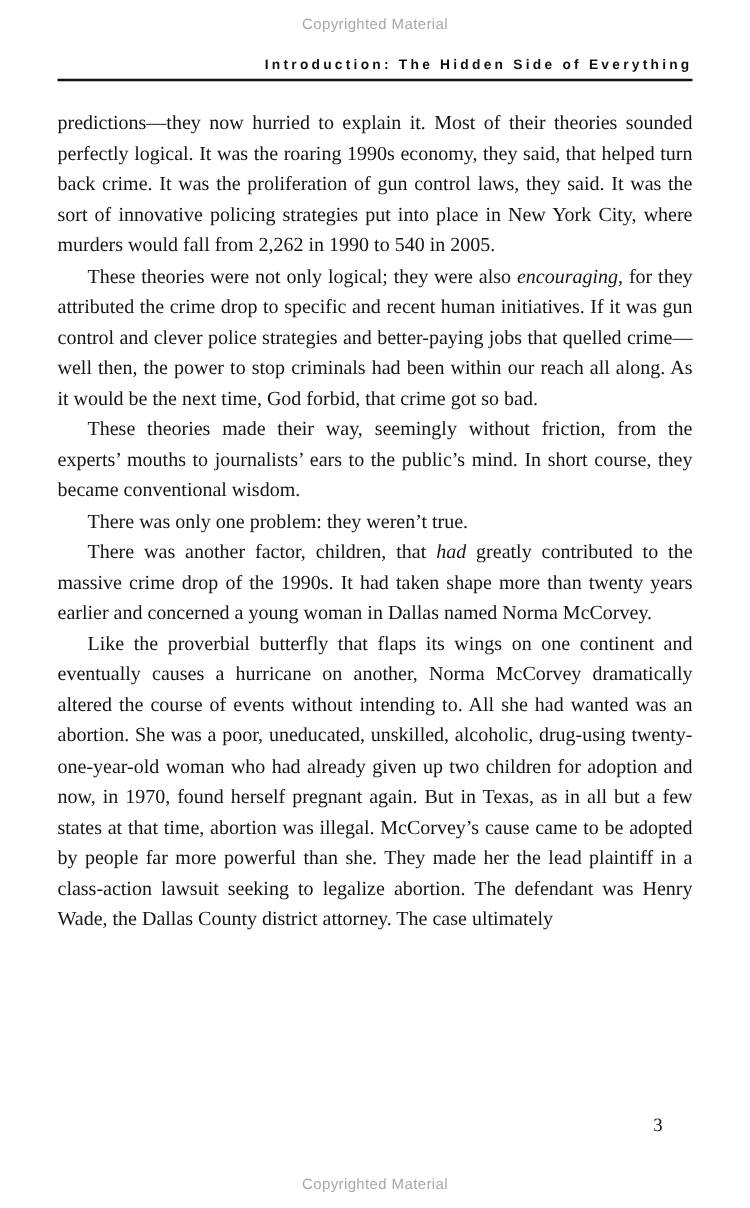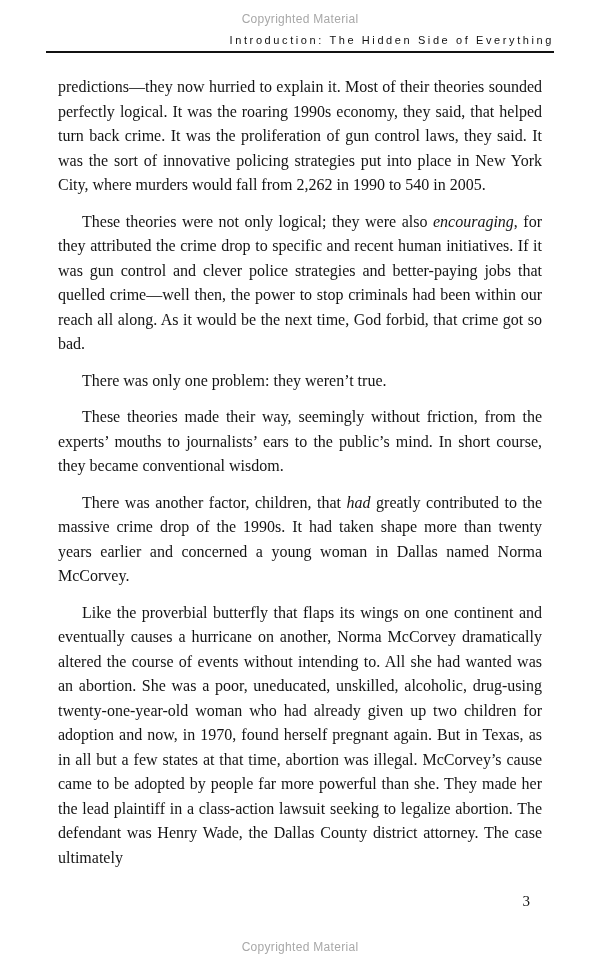--- a/index.html
+++ b/index.html
@@ -25,44 +25,44 @@
     letter-spacing: 0.3px;
   }
   .copyright-top { padding-top: 12px; }
   .copyright-bottom {
     position: absolute;
     bottom: 12px;
     left: 0;
     width: 100%;
   }
   .running-header {
-    margin: 8px 46px 0 46px;
+    margin: 20px 46px 0 46px;
     text-align: right;
     font-family: "Liberation Sans", sans-serif;
     font-size: 11px;
-    font-weight: normal;
+    font-weight: bold;
     letter-spacing: 2.6px;
     color: #111111;
     white-space: nowrap;
   }
   .header-rule {
     margin: 5px 46px 0 46px;
     border: 0;
     border-top: 2px solid #111111;
     height: 0;
   }
   .body-text {
     margin: 22px 46px 0 46px;
     font-size: 16px;
     line-height: 24.5px;
     text-align: justify;
     color: #141414;
   }
   .body-text p {
-    margin: 12px;
+    margin: 0;
     padding: 0;
   }
   .body-text p.indent {
     text-indent: 24px;
   }
   .body-text em {
   }
   .page-number {
     position: absolute;
     right: 70px;
@@ -78,22 +78,22 @@
 
   <div class="copyright copyright-top">Copyrighted Material</div>
 
   <div class="running-header">Introduction: The Hidden Side of Everything</div>
 
   <hr class="header-rule">
 
   <div class="body-text">
       <p><span>predictions—they now hurried to explain it. Most of their theories sounded perfectly logical. It was the roaring 1990s economy, they said, that helped turn back crime. It was the proliferation of gun control laws, they said. It was the sort of innovative policing strategies put into place in New York City, where murders would fall from 2,262 in 1990 to 540 in 2005.</span></p>
       <p class="indent"><span>These theories were not only logical; they were also </span><em>encouraging</em><span>, for they attributed the crime drop to specific and recent human initiatives. If it was gun control and clever police strategies and better-paying jobs that quelled crime—well then, the power to stop criminals had been within our reach all along. As it would be the next time, God forbid, that crime got so bad.</span></p>
+      <p class="indent"><span>These theories made their way, seemingly without friction, from the experts’ mouths to journalists’ ears to the public’s mind. In short course, they became conventional wisdom.</span></p>
       <p class="indent"><span>There was only one problem: they weren’t true.</span></p>
-      <p class="indent"><span>These theories made their way, seemingly without friction, from the experts’ mouths to journalists’ ears to the public’s mind. In short course, they became conventional wisdom.</span></p>
       <p class="indent"><span>There was another factor, children, that </span><em>had</em><span> greatly contributed to the massive crime drop of the 1990s. It had taken shape more than twenty years earlier and concerned a young woman in Dallas named Norma McCorvey.</span></p>
       <p class="indent"><span>Like the proverbial butterfly that flaps its wings on one continent and eventually causes a hurricane on another, Norma McCorvey dramatically altered the course of events without intending to. All she had wanted was an abortion. She was a poor, uneducated, unskilled, alcoholic, drug-using twenty-one-year-old woman who had already given up two children for adoption and now, in 1970, found herself pregnant again. But in Texas, as in all but a few states at that time, abortion was illegal. McCorvey’s cause came to be adopted by people far more powerful than she. They made her the lead plaintiff in a class-action lawsuit seeking to legalize abortion. The defendant was Henry Wade, the Dallas County district attorney. The case ultimately</span></p>
     </div>
 
   <div class="page-number">3</div>
 
   <div class="copyright copyright-bottom">Copyrighted Material</div>
 
 </div>
 

